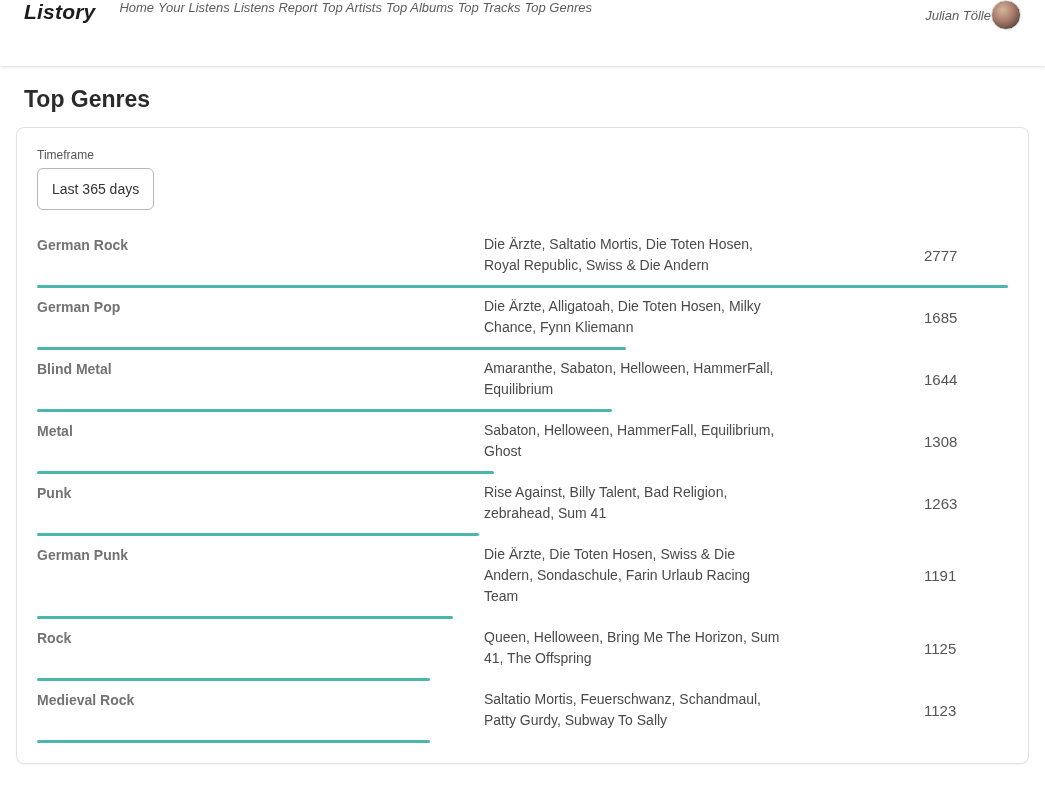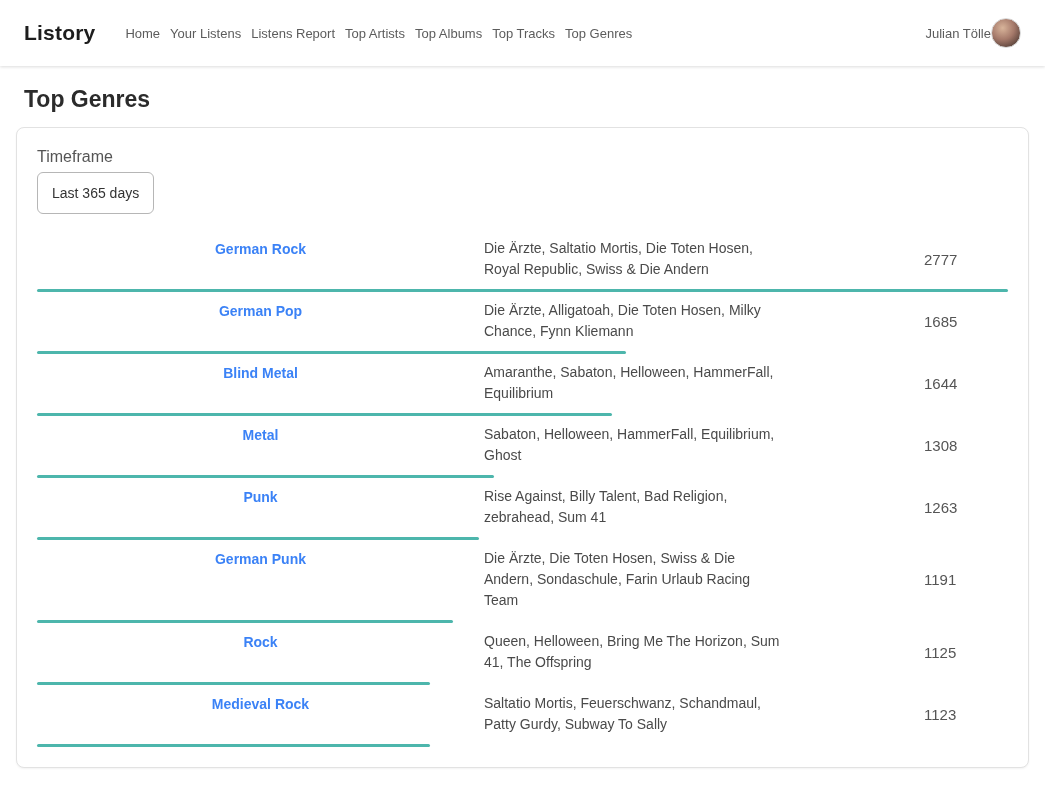--- a/index.html
+++ b/index.html
@@ -5,35 +5,36 @@
   * { box-sizing: border-box; margin: 0; padding: 0; }
   html, body { width: 1045px; height: 796px; overflow: hidden; }
   body {
     font-family: "Liberation Sans", sans-serif;
     background: #ffffff;
     color: #222;
   }
   .header {
     height: 66px;
     display: flex;
-    align-items: center;
+    align-items: flex-start;
     padding: 0 24px;
     background: #fff;
     box-shadow: 0 1px 3px rgba(0,0,0,0.14);
     position: relative;
     z-index: 2;
+    font-style: italic;
   }
   .logo {
     font-size: 21px;
     font-weight: 700;
     color: #1d1d1d;
     letter-spacing: 0.2px;
     cursor: pointer;
   }
-  .nav { display: flex; align-items: center; margin-left: 30px; gap: 10px; }
+  .nav { display: flex; align-items: center; margin-left: 24px; gap: 4px; }
   .nav-link {
     font-size: 13px;
     color: #5c5c5c;
     text-decoration: none;
     cursor: pointer;
     white-space: nowrap;
   }
   .header-right { margin-left: auto; display: flex; align-items: center; }
   .user-name { font-size: 13px; color: #5c5c5c; }
   .avatar {
@@ -50,21 +51,21 @@
     margin: 20px 24px 14px 24px;
   }
   .card {
     margin: 0 16px;
     border: 1px solid #e2e2e2;
     border-radius: 8px;
     padding: 20px;
     box-shadow: 0 1px 2px rgba(0,0,0,0.05);
     background: #fff;
   }
-  .timeframe-label { font-size: 16px; color: #555; margin-bottom: 6px; }
+  .timeframe-label { font-size: 12px; color: #555; margin-bottom: 6px; }
   .timeframe-btn {
     font-family: inherit;
     font-size: 14px;
     color: #333;
     background: #fff;
     border: 1px solid #b6b6b6;
     border-radius: 6px;
     padding: 12px 14px;
     cursor: pointer;
   }
@@ -72,24 +73,23 @@
   .row {
     position: relative;
     display: grid;
     grid-template-columns: 447px 300px 1fr 84px;
     padding: 8px 0 12px 0;
     min-height: 56px;
   }
   .genre {
     font-size: 14px;
     font-weight: 700;
-    color: #3b82f6;
+    color: #737373;
     padding-top: 3px;
     padding-left: 0;
-    text-align: center;
   }
   .artists {
     font-size: 14px;
     color: #4a4a4a;
     line-height: 21px;
   }
   .count {
     grid-column: 4;
     align-self: center;
     font-size: 15px;

